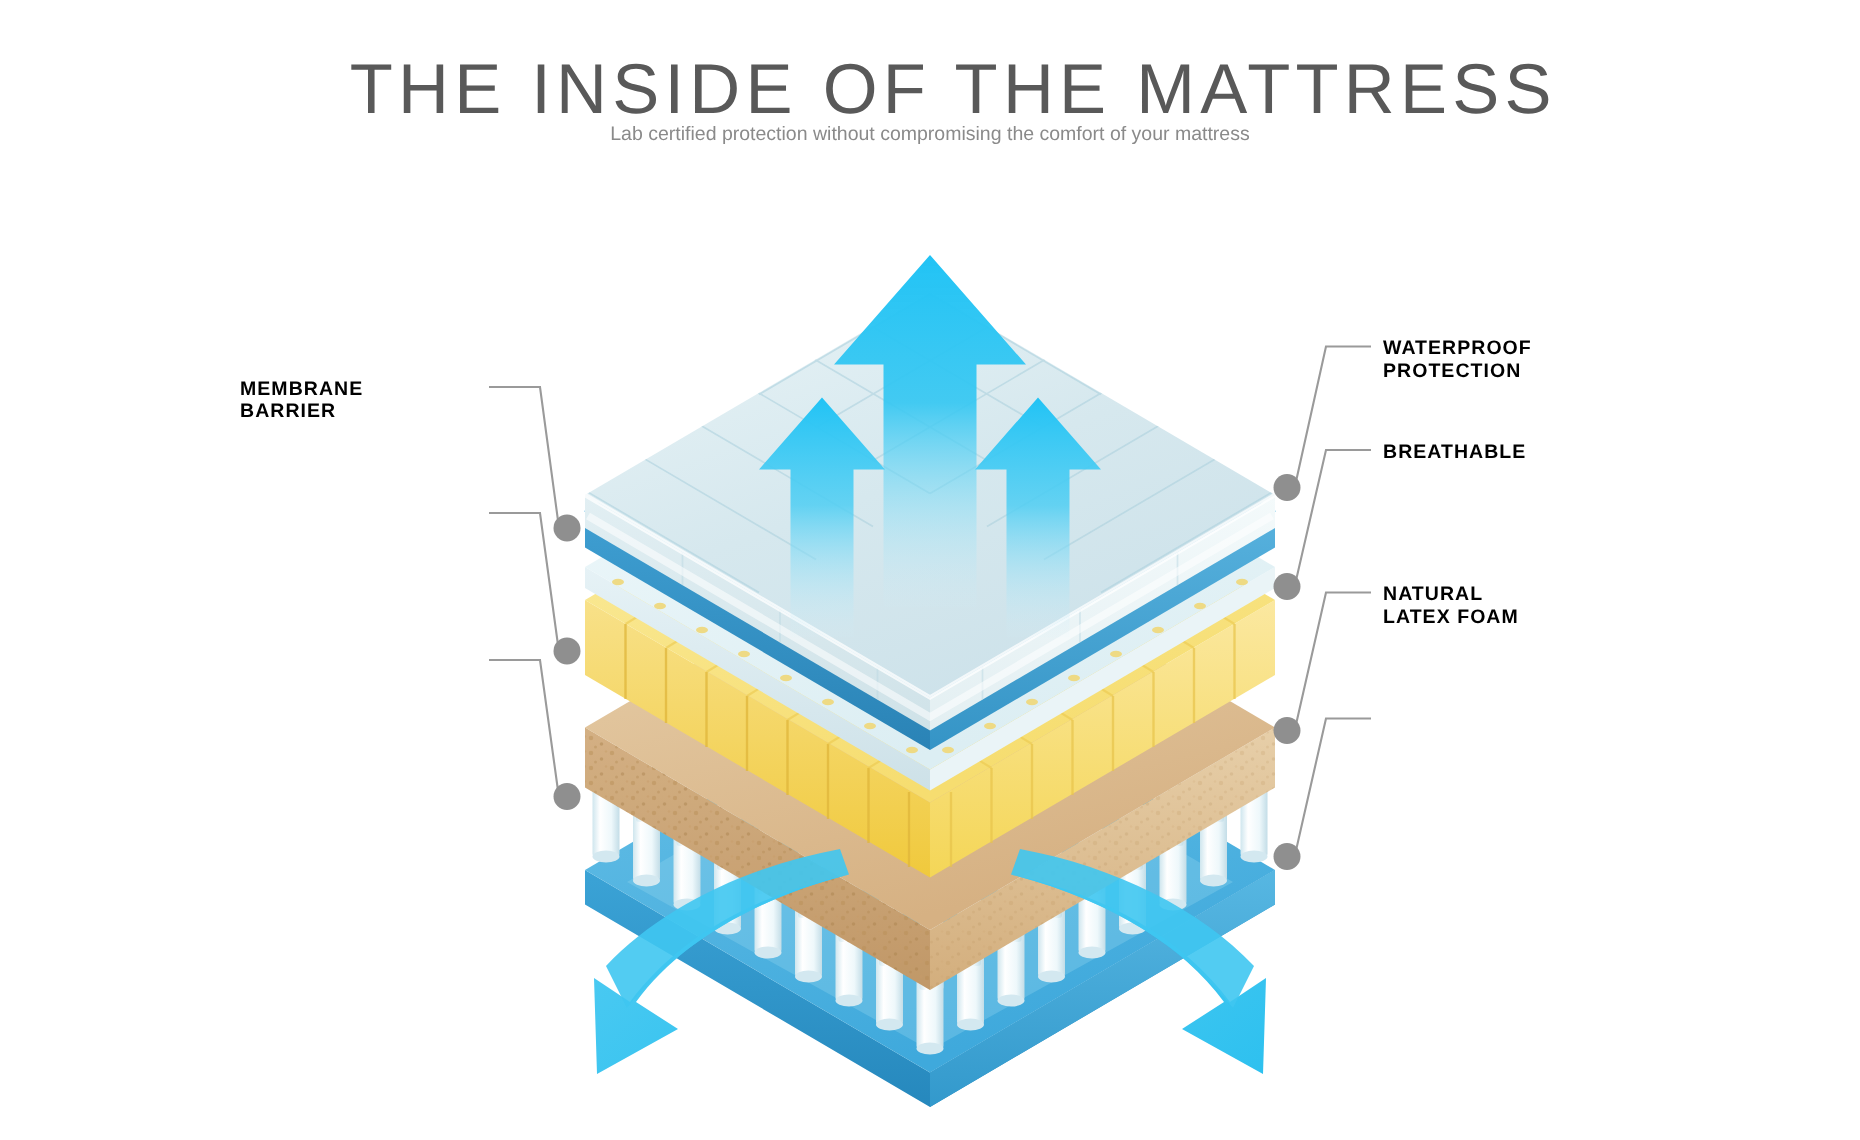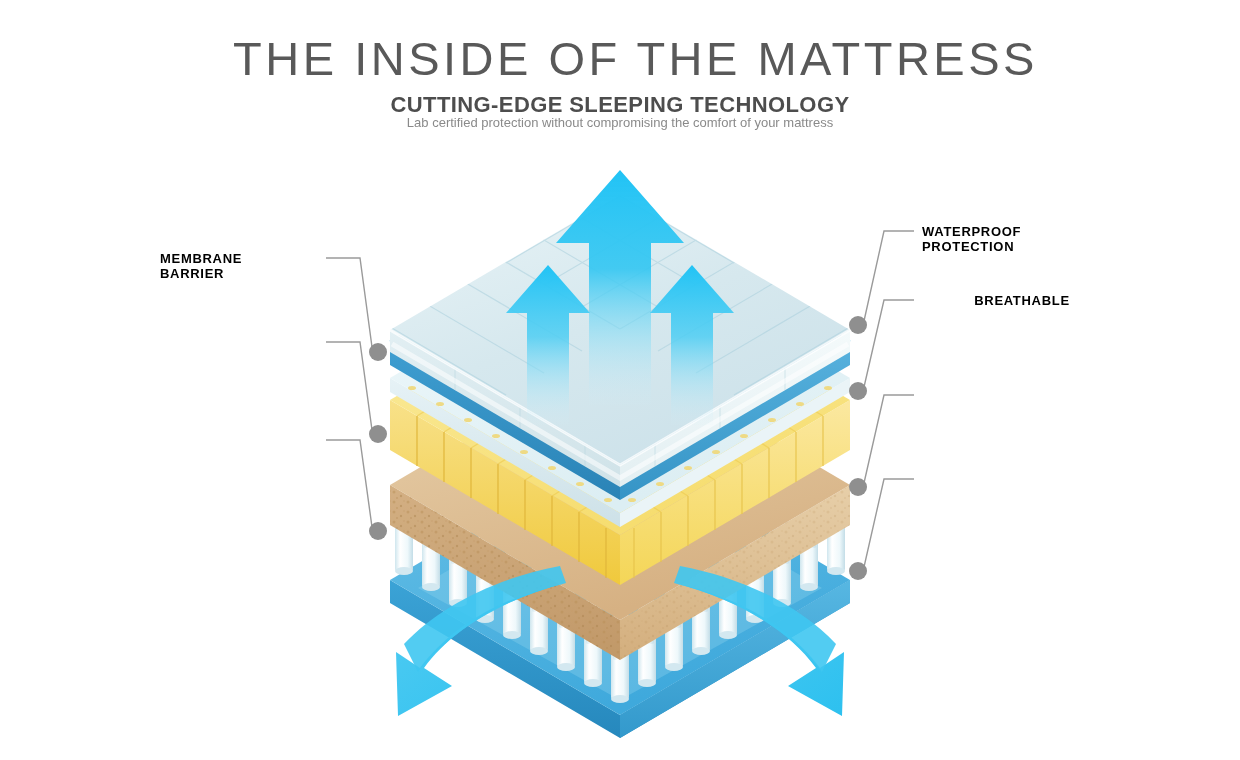--- a/index.html
+++ b/index.html
@@ -58,21 +58,20 @@
   
   svg.art{position:absolute;left:0;top:0;width:1240px;height:760px;}
 </style>
 </head>
 <body>
 
 <div id="stage">
 
   <div class="header">
     <div class="title">THE INSIDE OF THE MATTRESS</div>
-    <div class="subtitle">CUTTING-EDGE SLEEPING TECHNOLOGY</div>
     <div class="tagline">Lab certified protection without compromising the comfort of your mattress</div>
   </div>
 
   <svg class="art" viewBox="0 0 1240 760">
     <defs>
 
       <linearGradient id="gSlabTop" x1="0" y1="0" x2="0.6" y2="1">
         <stop offset="0%" stop-color="#e9f4f7"></stop>
         <stop offset="55%" stop-color="#d6e8ee"></stop>
         <stop offset="100%" stop-color="#cde2ea"></stop>
@@ -581,17 +580,19 @@
   </svg>
 
   <div class="label left" style="left:160px; top:252px; width:162px;">MEMBRANE
 BARRIER</div>
 
 
 
   <div class="label right" style="left:922px; top:225px; width:200px;">WATERPROOF
 PROTECTION</div>
 
-  <div class="label right" style="left:922px; top:294px; width:200px;text-align:center;">BREATHABLE</div>
-
+  <div class="label right" style="left:922px; top:294px; width:200px;">BREATHABLE</div>
+
+  <div class="label right" style="left:922px; top:389px; width:200px;">NATURAL
+LATEX FOAM</div>
 
 
 </div>
 
 </body></html>

